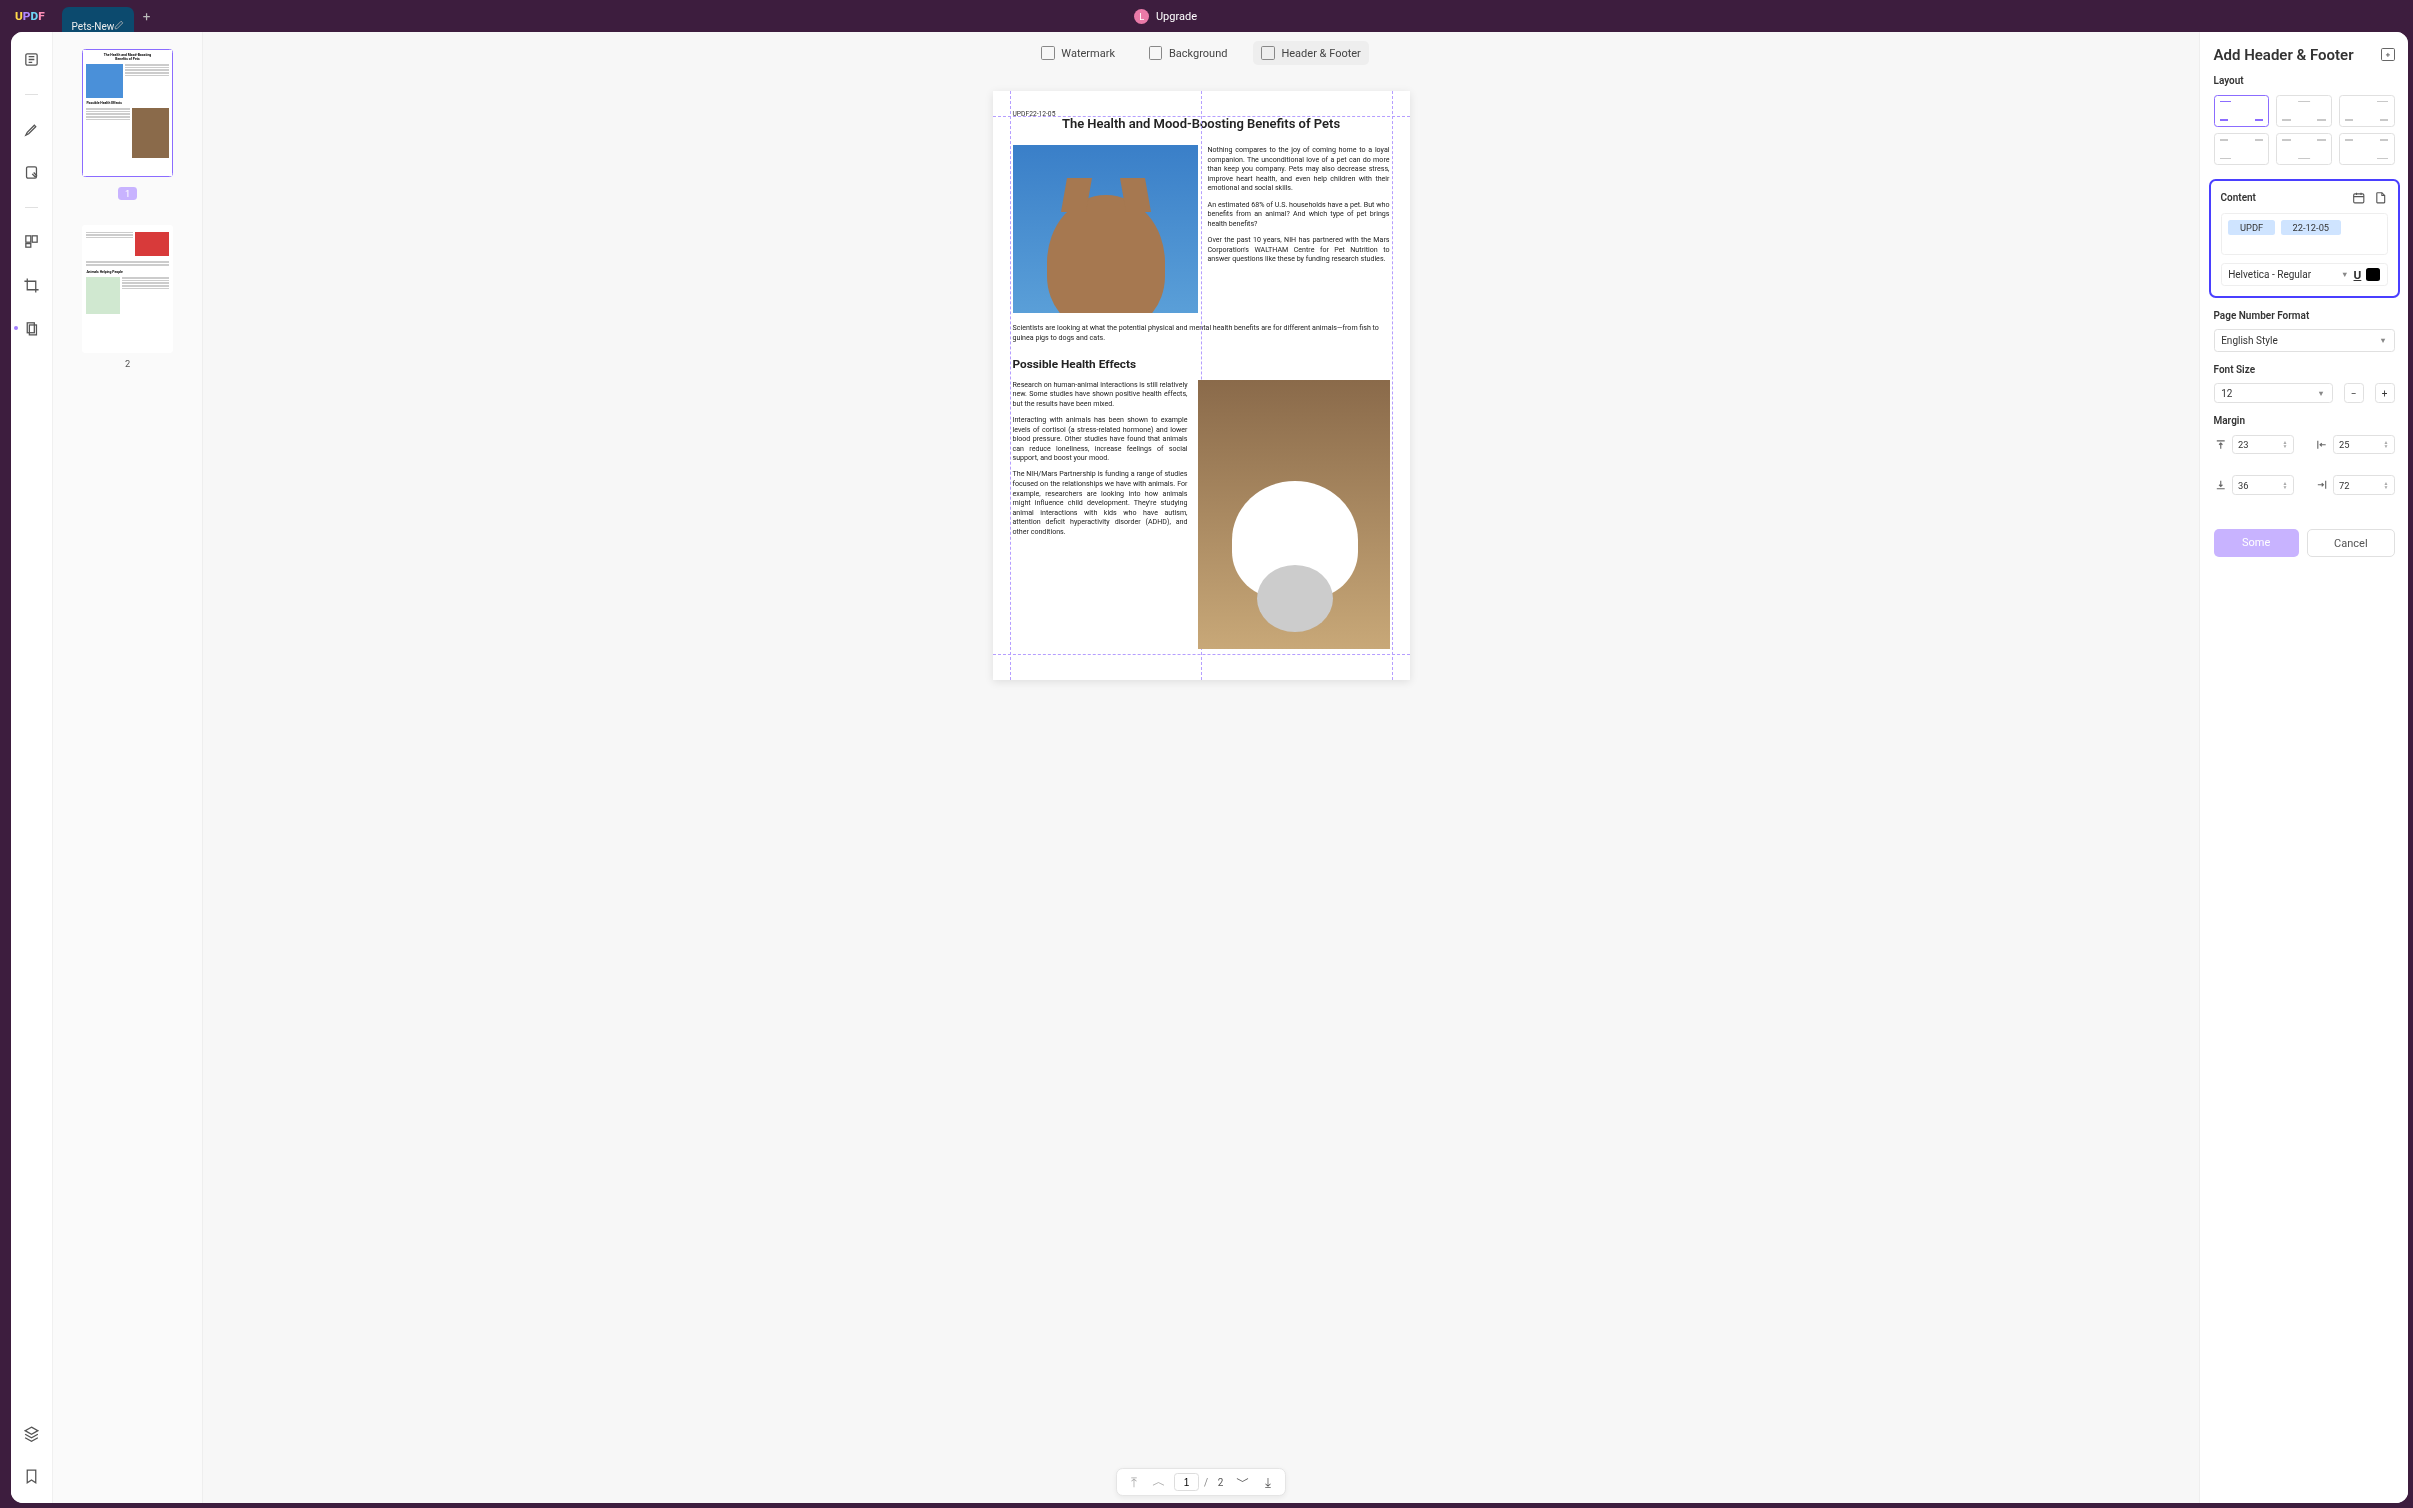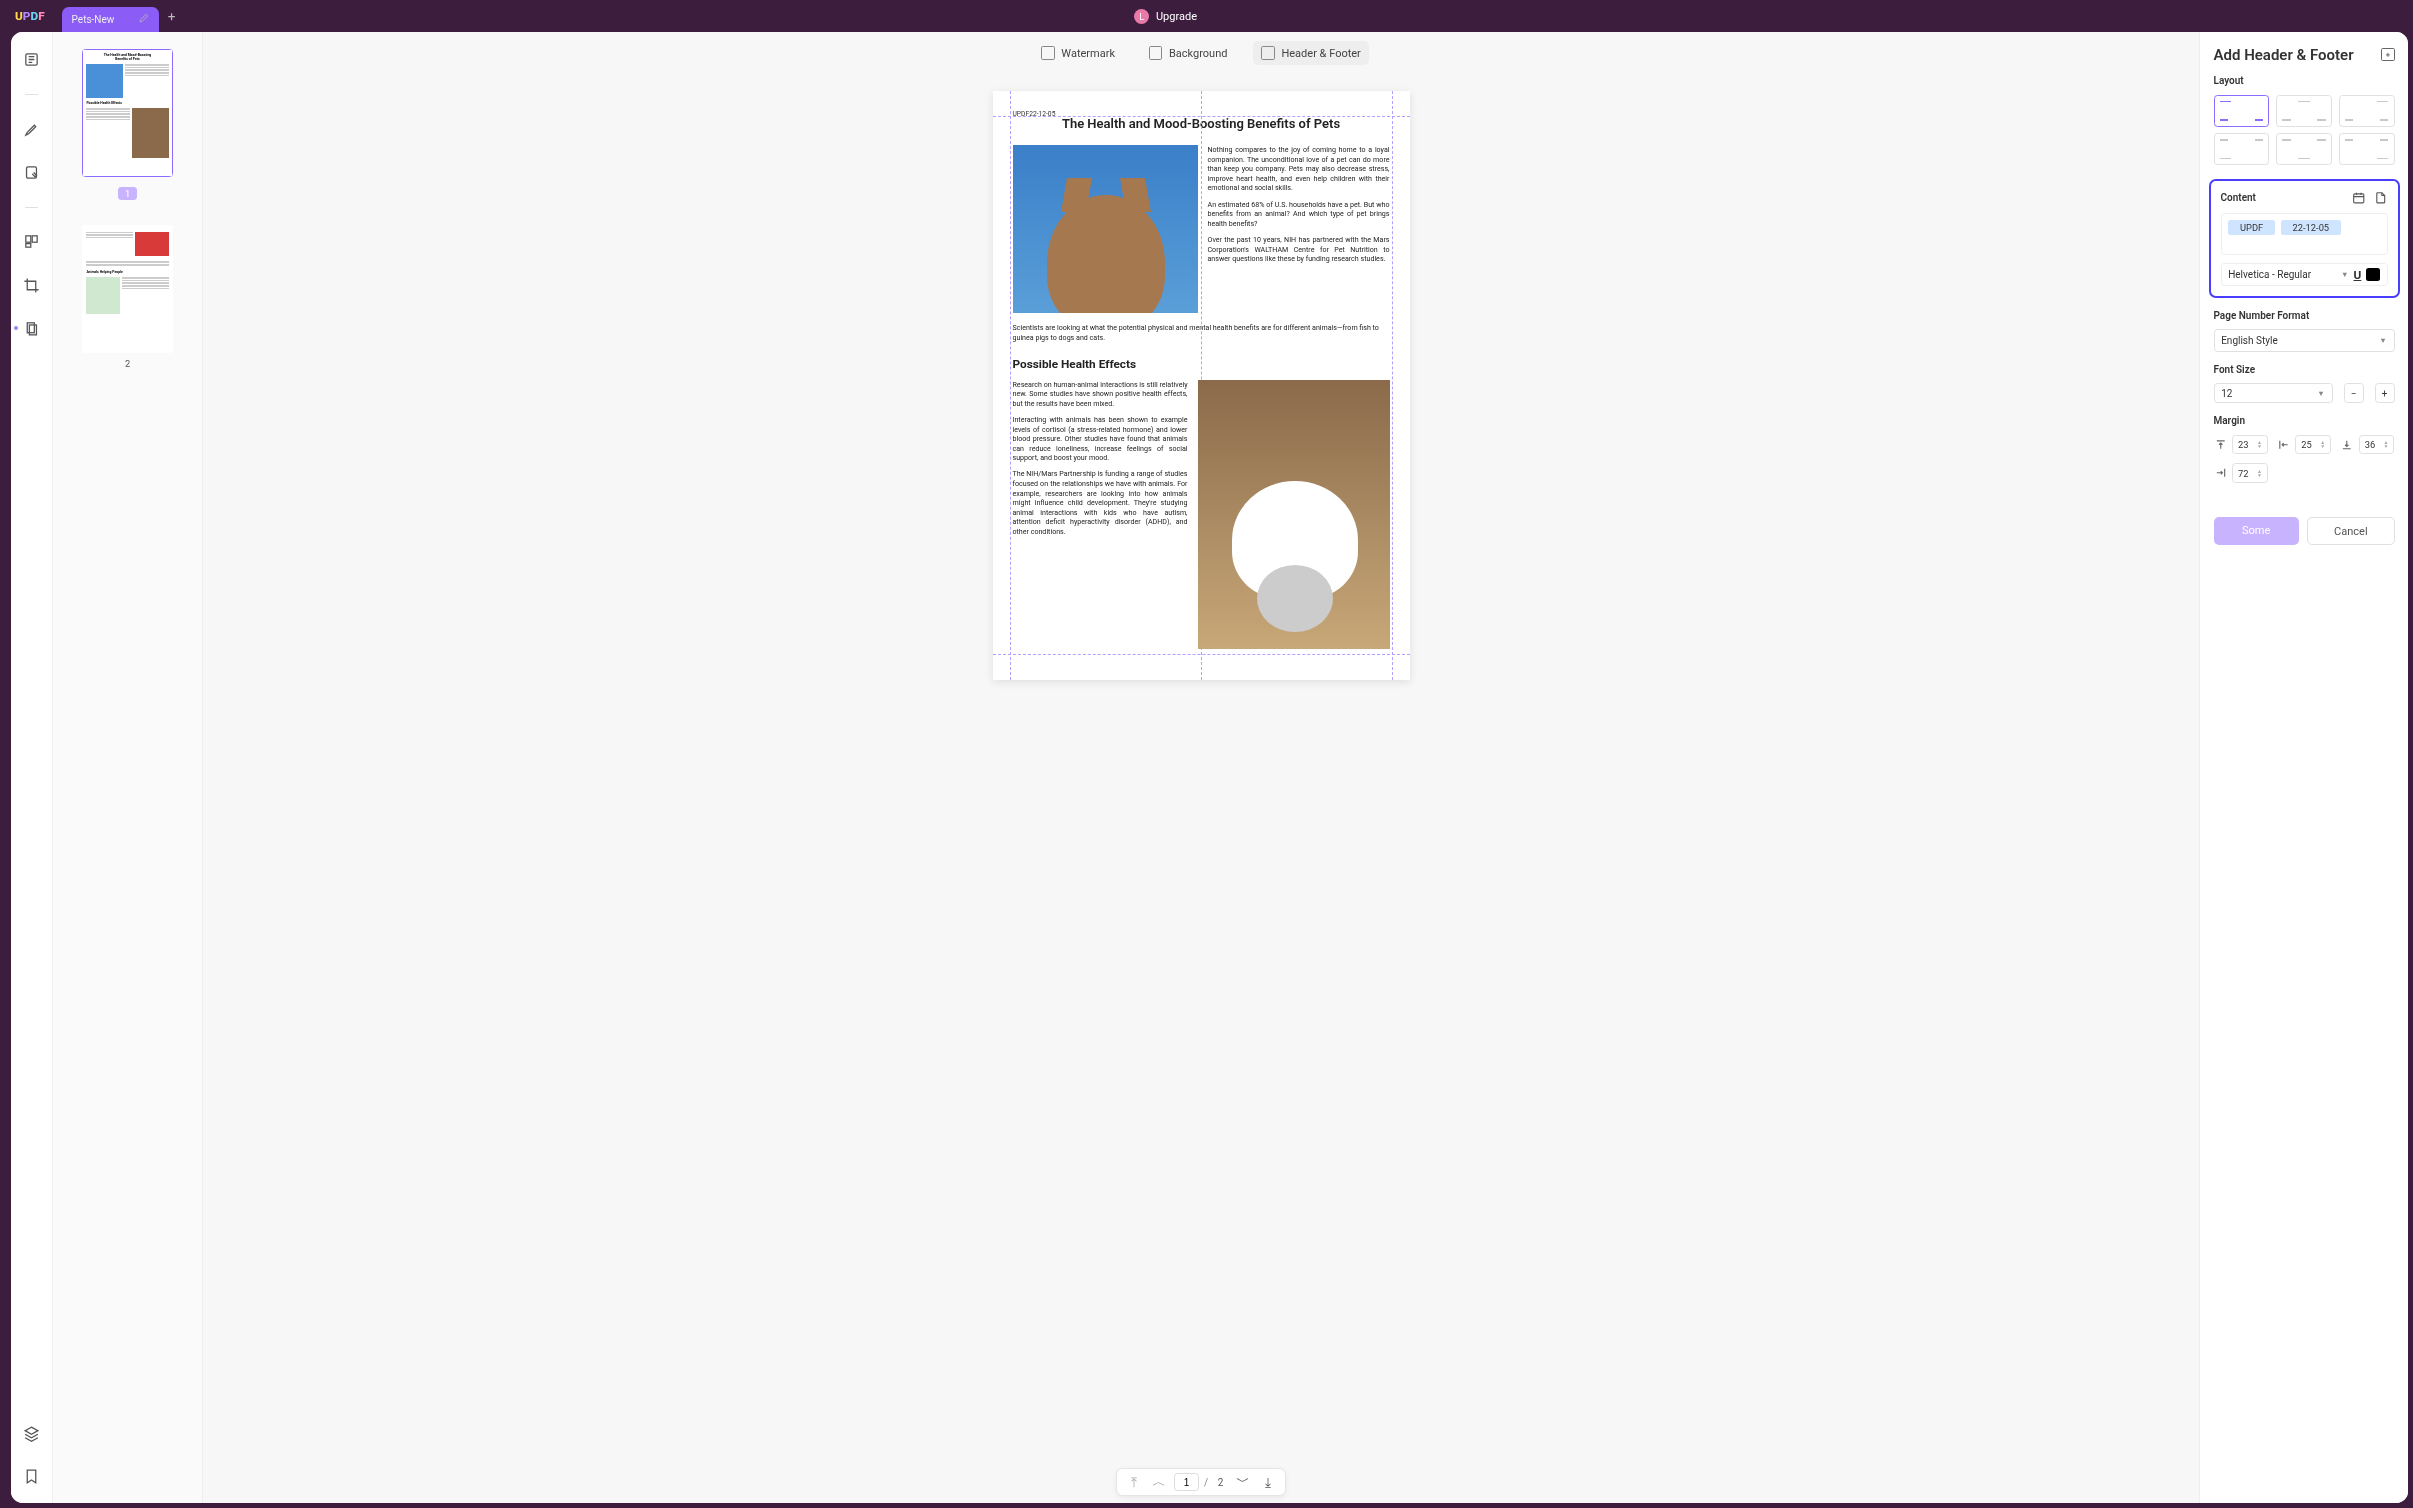--- a/index.html
+++ b/index.html
@@ -4,21 +4,21 @@
 <style>
 * { box-sizing: border-box; margin: 0; padding: 0; }
 body { font-family: -apple-system, BlinkMacSystemFont, "Segoe UI", Roboto, sans-serif; background: #3d1d3e; overflow: hidden; width: 1207px; height: 754px; }
 
 .titlebar { height: 32px; display: flex; align-items: center; background: #3d1d3e; position: relative; }
 .logo { margin-left: 15px; font-weight: 800; font-size: 11.8px; }
 .logo .u { color: #ffd94a; }
 .logo .p { color: #b088ff; }
 .logo .d { color: #6fd5f5; }
 .logo .f { color: #ff8fb8; }
-.tab { margin-left: 17px; background: #8b5cf6; border-radius: 6.7px 6.7px 0 0; height: 25px; margin-top: 6.7px; display: flex; align-items: center; padding: 0 10px; gap: 25px; color: #eee; font-size: 10px; }
+.tab { margin-left: 17px; background: #0c4a6e; border-radius: 6.7px 6.7px 0 0; height: 25px; margin-top: 6.7px; display: flex; align-items: flex-end; padding: 0 10px; color: #eee; font-size: 10px; }
 .tab-edit { color: #bbb; }
 .tab-add { color: #bbb; margin-left: 8.4px; font-size: 13.5px; }
 .upgrade { position: absolute; right: 10px; display: flex; align-items: center; gap: 6.7px; color: #fff; font-size: 11px; }
 .avatar { width: 15px; height: 15px; border-radius: 50%; background: #e97aa8; color: #fff; font-size: 9.3px; display: flex; align-items: center; justify-content: center; }
 
 .workspace { position: absolute; top: 32px; left: 11px; right: 5px; bottom: 5px; background: #fff; border-radius: 11.8px; display: flex; overflow: hidden; }
 
 .left-tools { width: 42px; background: #fff; display: flex; flex-direction: column; align-items: center; padding-top: 18.5px; gap: 25px; border-right: 0.8px solid #f0f0f0; position: relative; }
 .tool-icon { width: 18.5px; height: 18.5px; display: flex; align-items: center; justify-content: center; color: #555; }
 .tool-icon svg { width: 17px; height: 17px; }
@@ -86,21 +86,21 @@
 .chip { background:#cfe4ff; color:#333; padding:1.7px 11.8px; border-radius:2.5px; font-size:9.3px; display:inline-block; margin-right:3.4px; }
 .font-row { display:flex; align-items:center; gap:5px; margin-top:8.4px; border:0.8px solid #eee; border-radius:3.4px; padding:3.4px 6.7px; }
 .font-select { flex:1; font-size:10px; }
 .underline-btn { font-weight:700; text-decoration:underline; font-size:11.8px; }
 .color-swatch { width:13.5px; height:13.5px; background:#000; border-radius:2.5px; }
 
 .dropdown { border:0.8px solid #e0e0e0; border-radius:3.4px; padding:5px 6.7px; display:flex; justify-content:space-between; align-items:center; font-size:10px; }
 .stepper-row { display:flex; align-items:center; gap:11px;justify-content:flex-end; }
 .stepper { flex:1; border:0.8px solid #e0e0e0; border-radius:3.4px; padding:3.4px 6.7px; display:flex; justify-content:space-between; align-items:center; }
 .pm-btn { width:20px; height:20px; border:0.8px solid #e0e0e0; border-radius:3.4px; display:flex; align-items:center; justify-content:center; }
-.margin-grid { display:grid; grid-template-columns:1fr 1fr 1fr; gap:9px; }
+.margin-grid { display:grid; grid-template-columns:1fr 1fr; gap:21px; }
 .margin-item { display:flex; align-items:center; gap:5px; }
 .margin-icon { width:13.5px; height:13.5px; color:#666; }
 .margin-input { flex:1; border:0.8px solid #e0e0e0; border-radius:3.4px; padding:3.4px 5px; display:flex; justify-content:space-between; align-items:center; font-size:9.3px; }
 .spinners { display:flex; flex-direction:column; line-height:4.2px; font-size:5px; color:#aaa; }
 
 .action-row { display:flex; gap:8.4px; margin-top:34px; }
 .btn { flex:1; padding:6.7px; border-radius:5px; text-align:center; font-size:11px; }
 .btn-save { background:#c8b3ff; color:#fff; }
 .btn-cancel { background:#fff; border:0.8px solid #e0e0e0; color:#555; }
 

